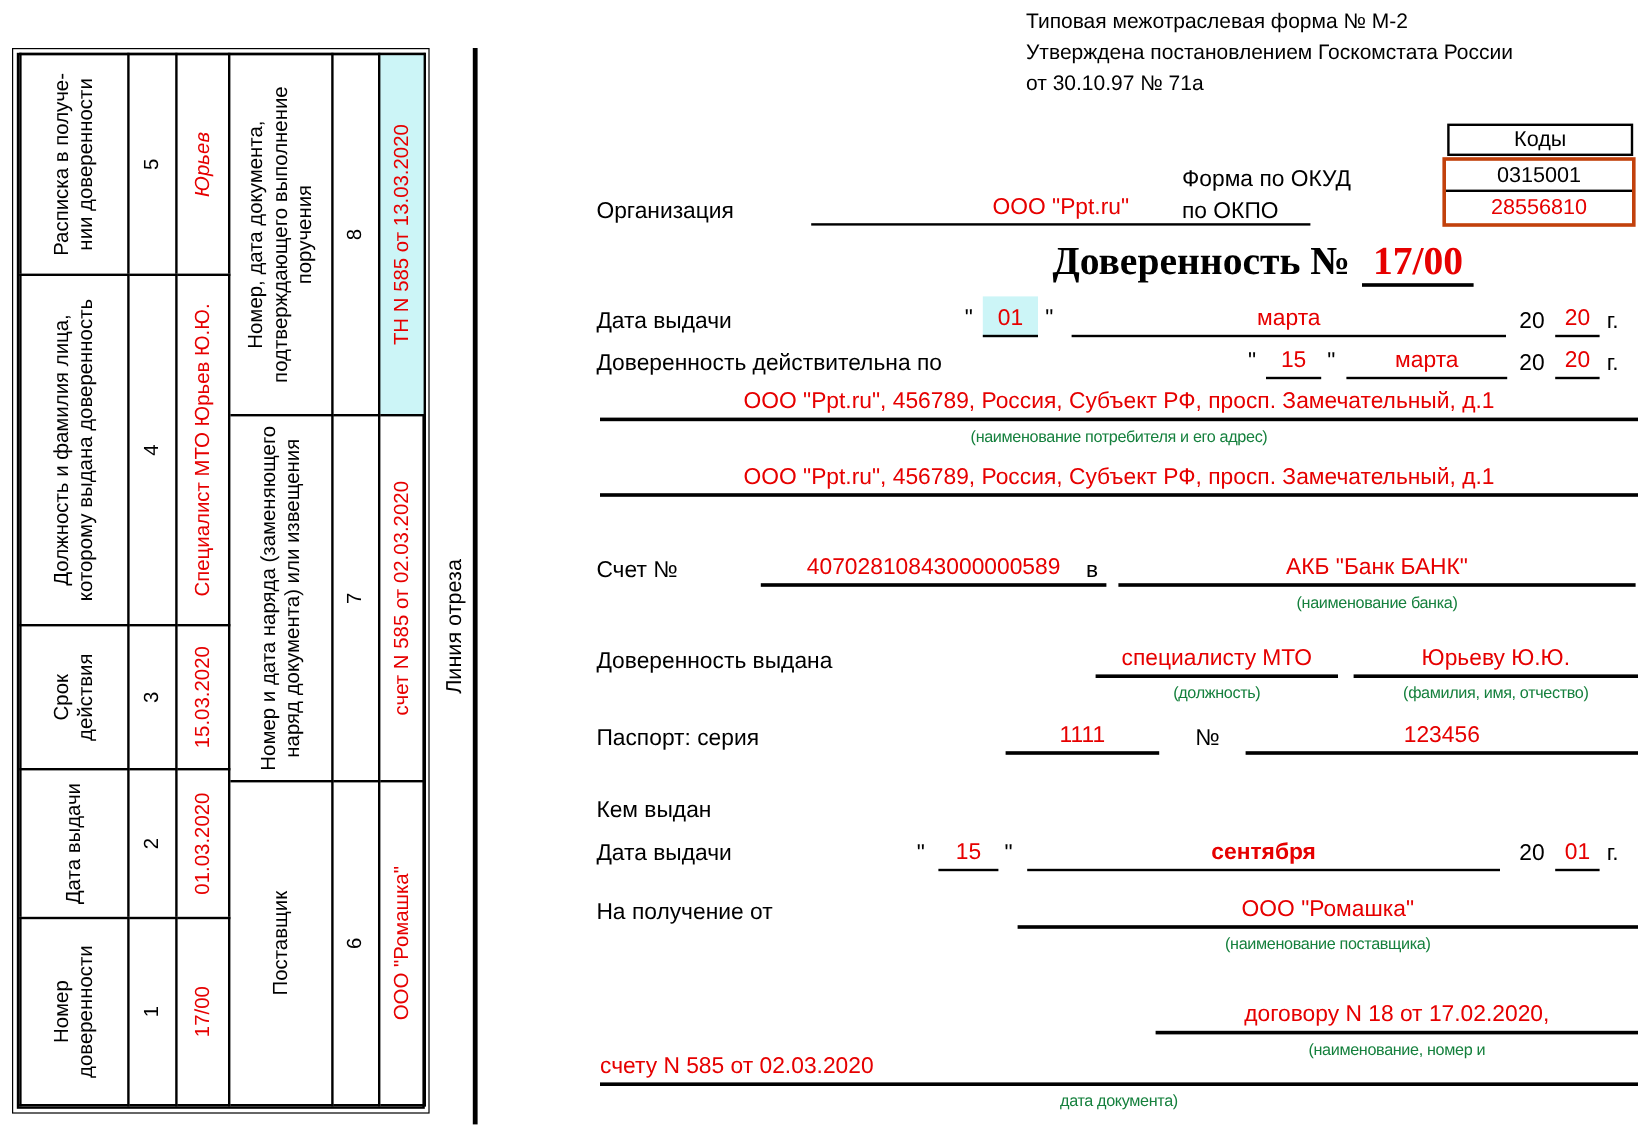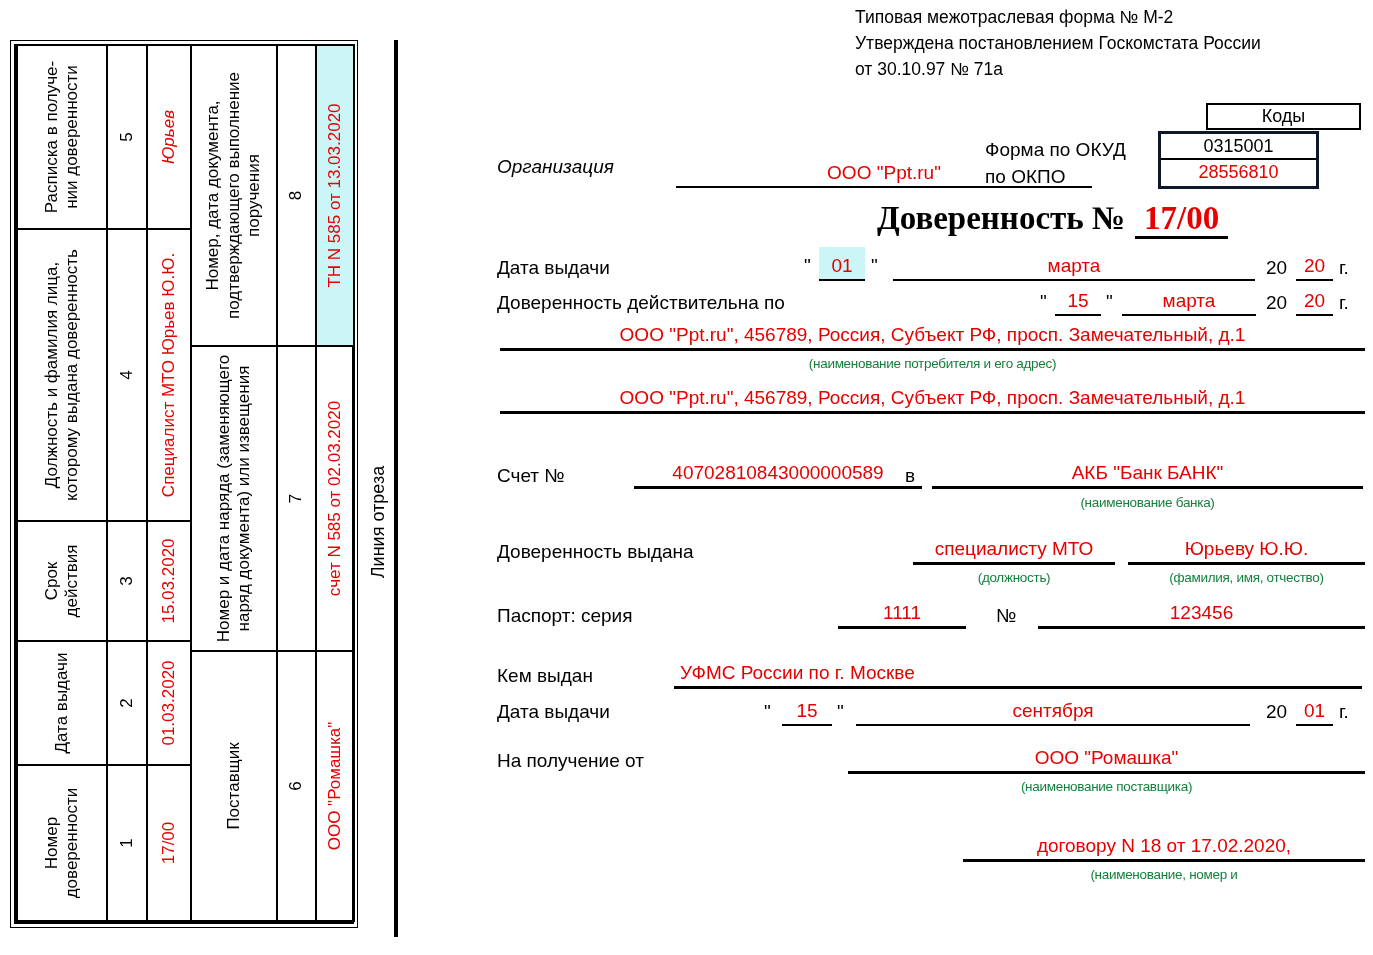--- a/index.html
+++ b/index.html
@@ -40,21 +40,21 @@
     transform:rotate(-90deg);text-align:center;font-size:18px;white-space:nowrap;
   }
 
   
   .hdr{position:absolute;left:855px;top:4px;font-size:17.5px;line-height:26px;}
 
   .codes-title{
     position:absolute;left:1206px;top:103px;width:155px;height:27px;
     border:2px solid #000;text-align:center;font-size:18px;line-height:23px;
   }
-  .codes-box{position:absolute;left:1158px;top:131px;width:161px;height:58px;border:3px solid #0f172a;}
+  .codes-box{position:absolute;left:1202px;top:131px;width:161px;height:58px;border:3px solid #c2410c;}
   .codes-box .crow{height:26px;text-align:center;font-size:18px;line-height:25px;}
   .codes-box .crow:first-child{border-bottom:2px solid #000;}
   .codes-box .okpo{color:var(--red);}
 
   .lb{position:absolute;font-size:19px;white-space:nowrap;}
   .lb.r{text-align:left;}
   .q{position:absolute;font-size:19px;}
 
   .f{
     position:absolute;display:flex;align-items:flex-end;justify-content:center;
@@ -149,21 +149,21 @@
   </div>
 
   <div class="codes-title">Коды</div>
   <div class="codes-box">
     <div class="crow">0315001</div>
     <div class="crow okpo">28556810</div>
   </div>
   <div class="lb r" style="left:985px;top:139px;width:207px;">Форма по ОКУД</div>
   <div class="lb r" style="left:985px;top:166px;width:207px;">по ОКПО</div>
 
-  <div class="lb" style="left:497px;top:156px;font-style:italic;">Организация</div>
+  <div class="lb" style="left:497px;top:166px;">Организация</div>
   <div class="f" style="left:676px;top:158px;width:416px;">ООО "Ppt.ru"</div>
 
   <div class="title">
     <span>Доверенность №</span><span class="num">17/00</span>
   </div>
 
   <div class="lb" style="left:497px;top:257px;">Дата выдачи</div>
   <span class="q" style="left:804px;top:255px;">"</span>
   <div class="f hl" style="left:819px;top:247px;width:46px;">01</div>
   <span class="q" style="left:871px;top:255px;">"</span>
@@ -197,32 +197,33 @@
   <div class="f th" style="left:913px;top:535px;width:202px;">специалисту МТО</div>
   <div class="cap" style="left:913px;top:570px;width:202px;">(должность)</div>
   <div class="cap" style="left:1128px;top:570px;width:237px;">(фамилия, имя, отчество)</div>
 
   <div class="lb" style="left:497px;top:605px;">Паспорт: серия</div>
   <div class="f th" style="left:838px;top:599px;width:128px;">1111</div>
   <div class="lb" style="left:996px;top:605px;">№</div>
   <div class="f th" style="left:1038px;top:599px;width:327px;">123456</div>
 
   <div class="lb" style="left:497px;top:665px;">Кем выдан</div>
-  <div class="f th left" style="left:674px;top:659px;width:688px;">УФМС России по г. Москве</div>
 
   <div class="lb" style="left:497px;top:701px;">Дата выдачи</div>
   <span class="q" style="left:764px;top:701px;">"</span>
   <div class="f" style="left:782px;top:696px;width:50px;">15</div>
   <span class="q" style="left:837px;top:701px;">"</span>
-  <div class="f" style="left:856px;top:696px;width:394px;">сентября</div>
+  <div class="f" style="left:856px;top:696px;width:394px;font-weight:bold;">сентября</div>
   <div class="lb" style="left:1266px;top:701px;">20</div>
   <div class="f" style="left:1296px;top:696px;width:37px;">01</div>
   <div class="lb" style="left:1339px;top:701px;">г.</div>
 
   <div class="lb" style="left:497px;top:750px;">На получение от</div>
   <div class="f th" style="left:848px;top:744px;width:517px;">ООО "Ромашка"</div>
   <div class="cap" style="left:848px;top:779px;width:517px;">(наименование поставщика)</div>
 
   <div class="f th" style="left:963px;top:832px;width:402px;">договору N 18 от 17.02.2020,</div>
   <div class="cap" style="left:963px;top:867px;width:402px;">(наименование, номер и</div>
 
+  <div class="f th left" style="left:500px;top:875px;width:865px;padding-left:0;">счету N 585 от 02.03.2020</div>
+  <div class="cap" style="left:500px;top:910px;width:865px;">дата документа)</div>
 
 </div>
 
 </body></html>

